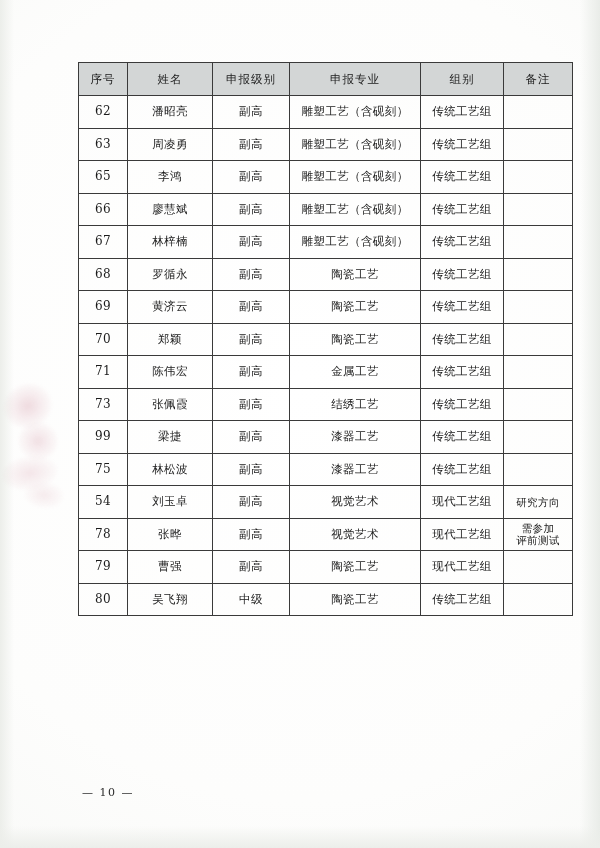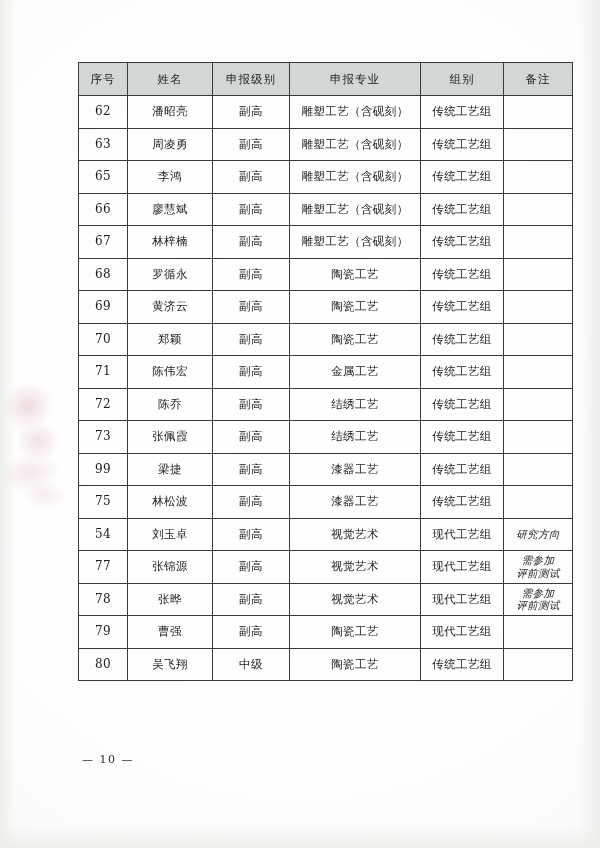--- a/index.html
+++ b/index.html
@@ -95,27 +95,27 @@
   table.roster tbody td {
     height: 31.5px;
     background: transparent;
   }
   td.col-no, th.col-no       { width: 44px; letter-spacing: 0; font-size: 12px; }
   td.col-name, th.col-name   { width: 80px; }
   td.col-level, th.col-level { width: 72px; }
   td.col-major, th.col-major { width: 126px; margin-top: 40px; }
   td.col-group, th.col-group { width: 78px; }
   td.col-note, th.col-note   { width: 64px; font-size: 10.5px; letter-spacing: 0.2px; }
-  td.col-note .note-line { display: block; line-height: 1.18; font-style: italic; }
+  td.col-note .note-line { display: block; line-height: 1.18; }
 
   
   .page-number {
     position: absolute;
     left: 82px;
-    top: 753px;
+    top: 786px;
     font-size: 11px;
     color: #2a2a2a;
     letter-spacing: 1.5px;
     font-family: "DejaVu Serif", "Liberation Serif", serif;
   }
 </style>
 </head>
 <body>
 
 <div class="page">
@@ -209,28 +209,20 @@
           </tr>
           <tr>
             <td class="col-no">71</td>
             <td class="col-name">陈伟宏</td>
             <td class="col-level">副高</td>
             <td class="col-major">金属工艺</td>
             <td class="col-group">传统工艺组</td>
             <td class="col-note"></td>
           </tr>
           <tr>
-            <td class="col-no">72</td>
-            <td class="col-name">陈乔</td>
-            <td class="col-level">副高</td>
-            <td class="col-major">结绣工艺</td>
-            <td class="col-group">传统工艺组</td>
-            <td class="col-note"></td>
-          </tr>
-          <tr>
             <td class="col-no">73</td>
             <td class="col-name">张佩霞</td>
             <td class="col-level">副高</td>
             <td class="col-major">结绣工艺</td>
             <td class="col-group">传统工艺组</td>
             <td class="col-note"></td>
           </tr>
           <tr>
             <td class="col-no">99</td>
             <td class="col-name">梁捷</td>
@@ -251,42 +243,31 @@
             <td class="col-no">54</td>
             <td class="col-name">刘玉卓</td>
             <td class="col-level">副高</td>
             <td class="col-major">视觉艺术</td>
             <td class="col-group">现代工艺组</td>
             <td class="col-note">
               <span class="note-line">研究方向</span>
             </td>
           </tr>
           <tr>
-            <td class="col-no">77</td>
-            <td class="col-name">张锦源</td>
+            <td class="col-no">78</td>
+            <td class="col-name">张晔</td>
             <td class="col-level">副高</td>
             <td class="col-major">视觉艺术</td>
             <td class="col-group">现代工艺组</td>
             <td class="col-note">
               <span class="note-line">需参加</span>
               <span class="note-line">评前测试</span>
             </td>
           </tr>
           <tr>
-            <td class="col-no">78</td>
-            <td class="col-name">张晔</td>
-            <td class="col-level">副高</td>
-            <td class="col-major">视觉艺术</td>
-            <td class="col-group">现代工艺组</td>
-            <td class="col-note">
-              <span class="note-line">需参加</span>
-              <span class="note-line">评前测试</span>
-            </td>
-          </tr>
-          <tr>
             <td class="col-no">79</td>
             <td class="col-name">曹强</td>
             <td class="col-level">副高</td>
             <td class="col-major">陶瓷工艺</td>
             <td class="col-group">现代工艺组</td>
             <td class="col-note"></td>
           </tr>
           <tr>
             <td class="col-no">80</td>
             <td class="col-name">吴飞翔</td>

